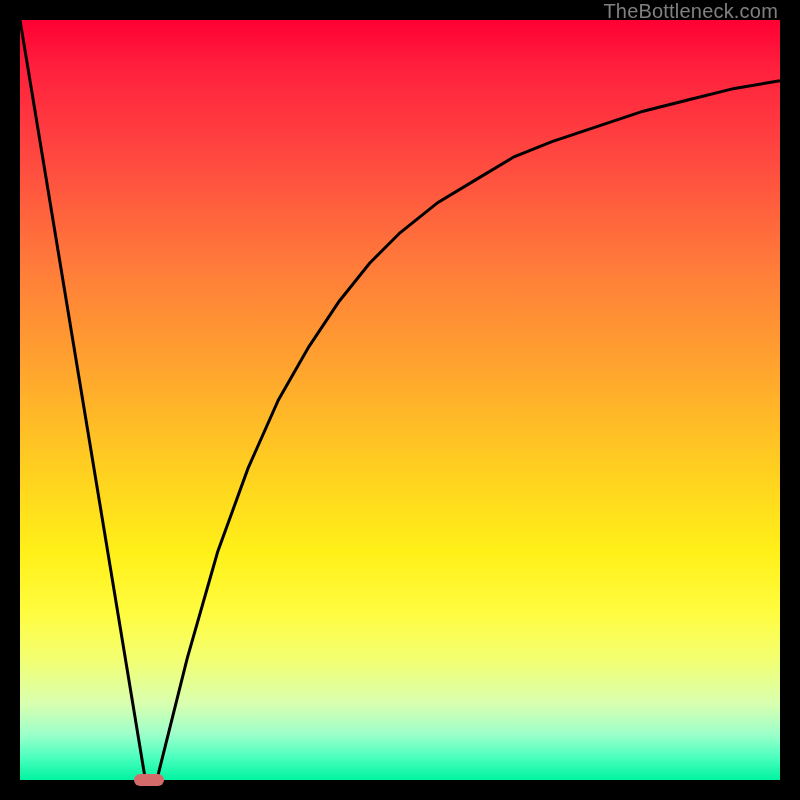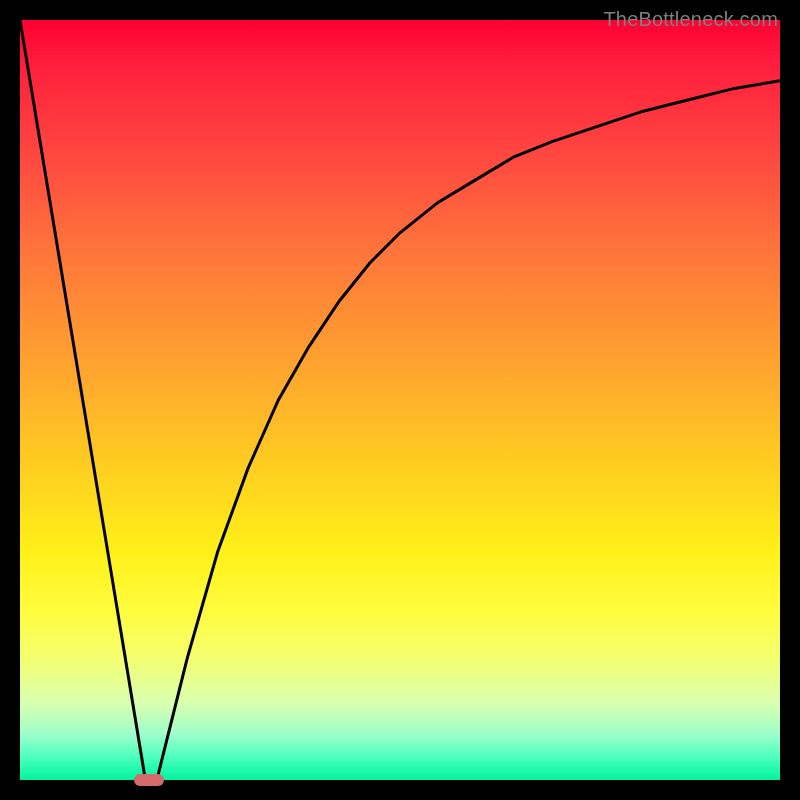--- a/index.html
+++ b/index.html
@@ -36,21 +36,21 @@
       #fffc40 78%,
       #f3ff70 84%,
       #d8ffb0 90%,
       #9cffca 94%,
       #4cffbf 97%,
       #00f4a0 100%
     );
   }
   .watermark {
     position: absolute;
-    top: 8px;
+    top: 0;
     right: 22px;
     color: #808080;
     font-size: 20px;
     letter-spacing: 0.2px;
     user-select: none;
   }
   svg.curves {
     position: absolute;
     left: 0;
     top: 0;

